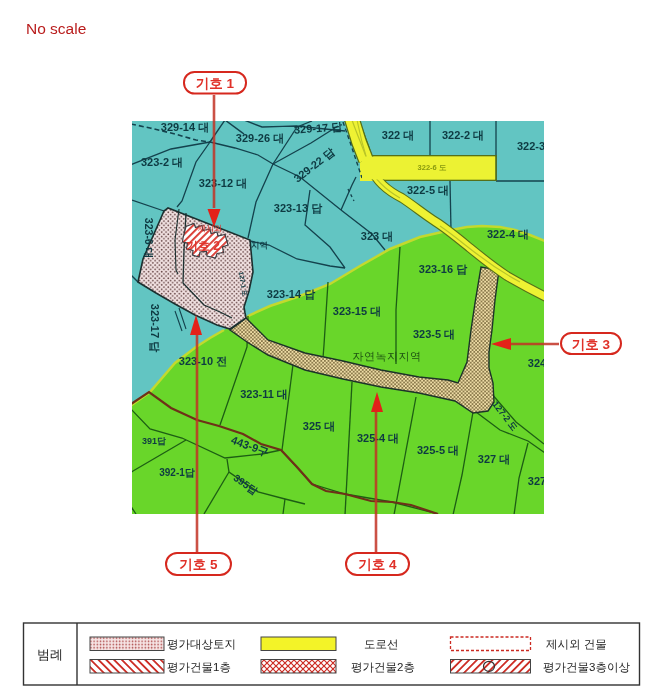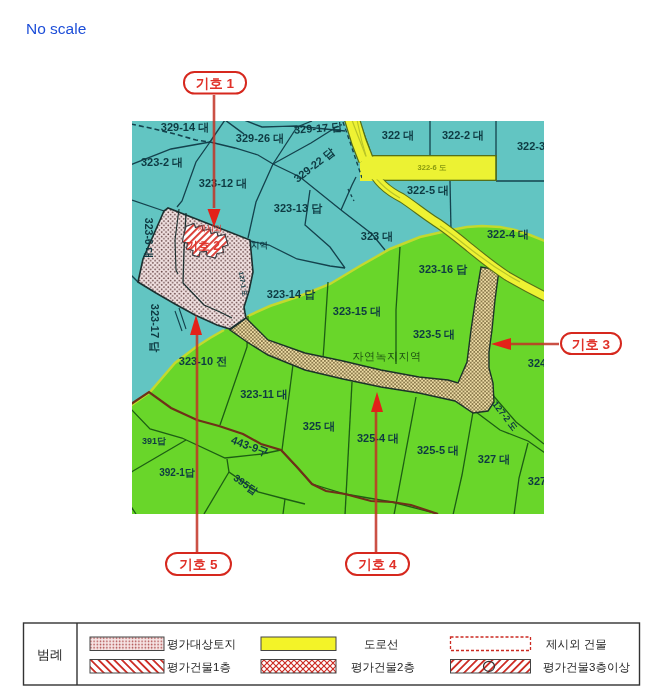--- a/index.html
+++ b/index.html
@@ -1,17 +1,17 @@
 <!DOCTYPE html>
 <html><head>
 <meta charset="utf-8">
 <style>
 html,body{margin:0;padding:0;width:663px;height:700px;background:#ffffff;
 font-family:"Liberation Sans",sans-serif;}
-#noscale{position:absolute;left:26px;top:20px;font-size:15.5px;color:#1d4ed8;}
+#noscale{position:absolute;left:26px;top:20px;font-size:15.5px;color:#b91c1c;}
 #map{position:absolute;left:132px;top:121px;}
 #legend{position:absolute;left:0;top:0;}
 .t{font-family:"Liberation Sans",sans-serif;font-weight:bold;font-size:11px;fill:#0e3a42;}
 .ts{font-family:"Liberation Sans",sans-serif;font-weight:bold;font-size:9px;fill:#0e3a42;}
 .red{fill:#e03028;font-weight:bold;font-family:"Liberation Sans",sans-serif;}
 .lg{font-family:"Liberation Sans",sans-serif;font-size:11.5px;fill:#1c1c1c;}
 </style>
 </head>
 <body>
 <div id="noscale">No scale</div>

